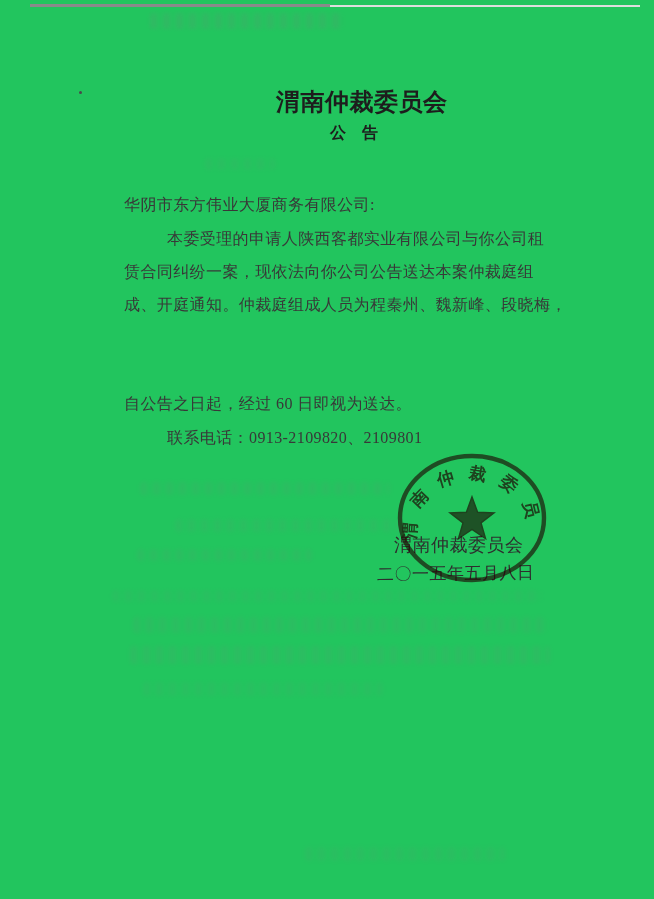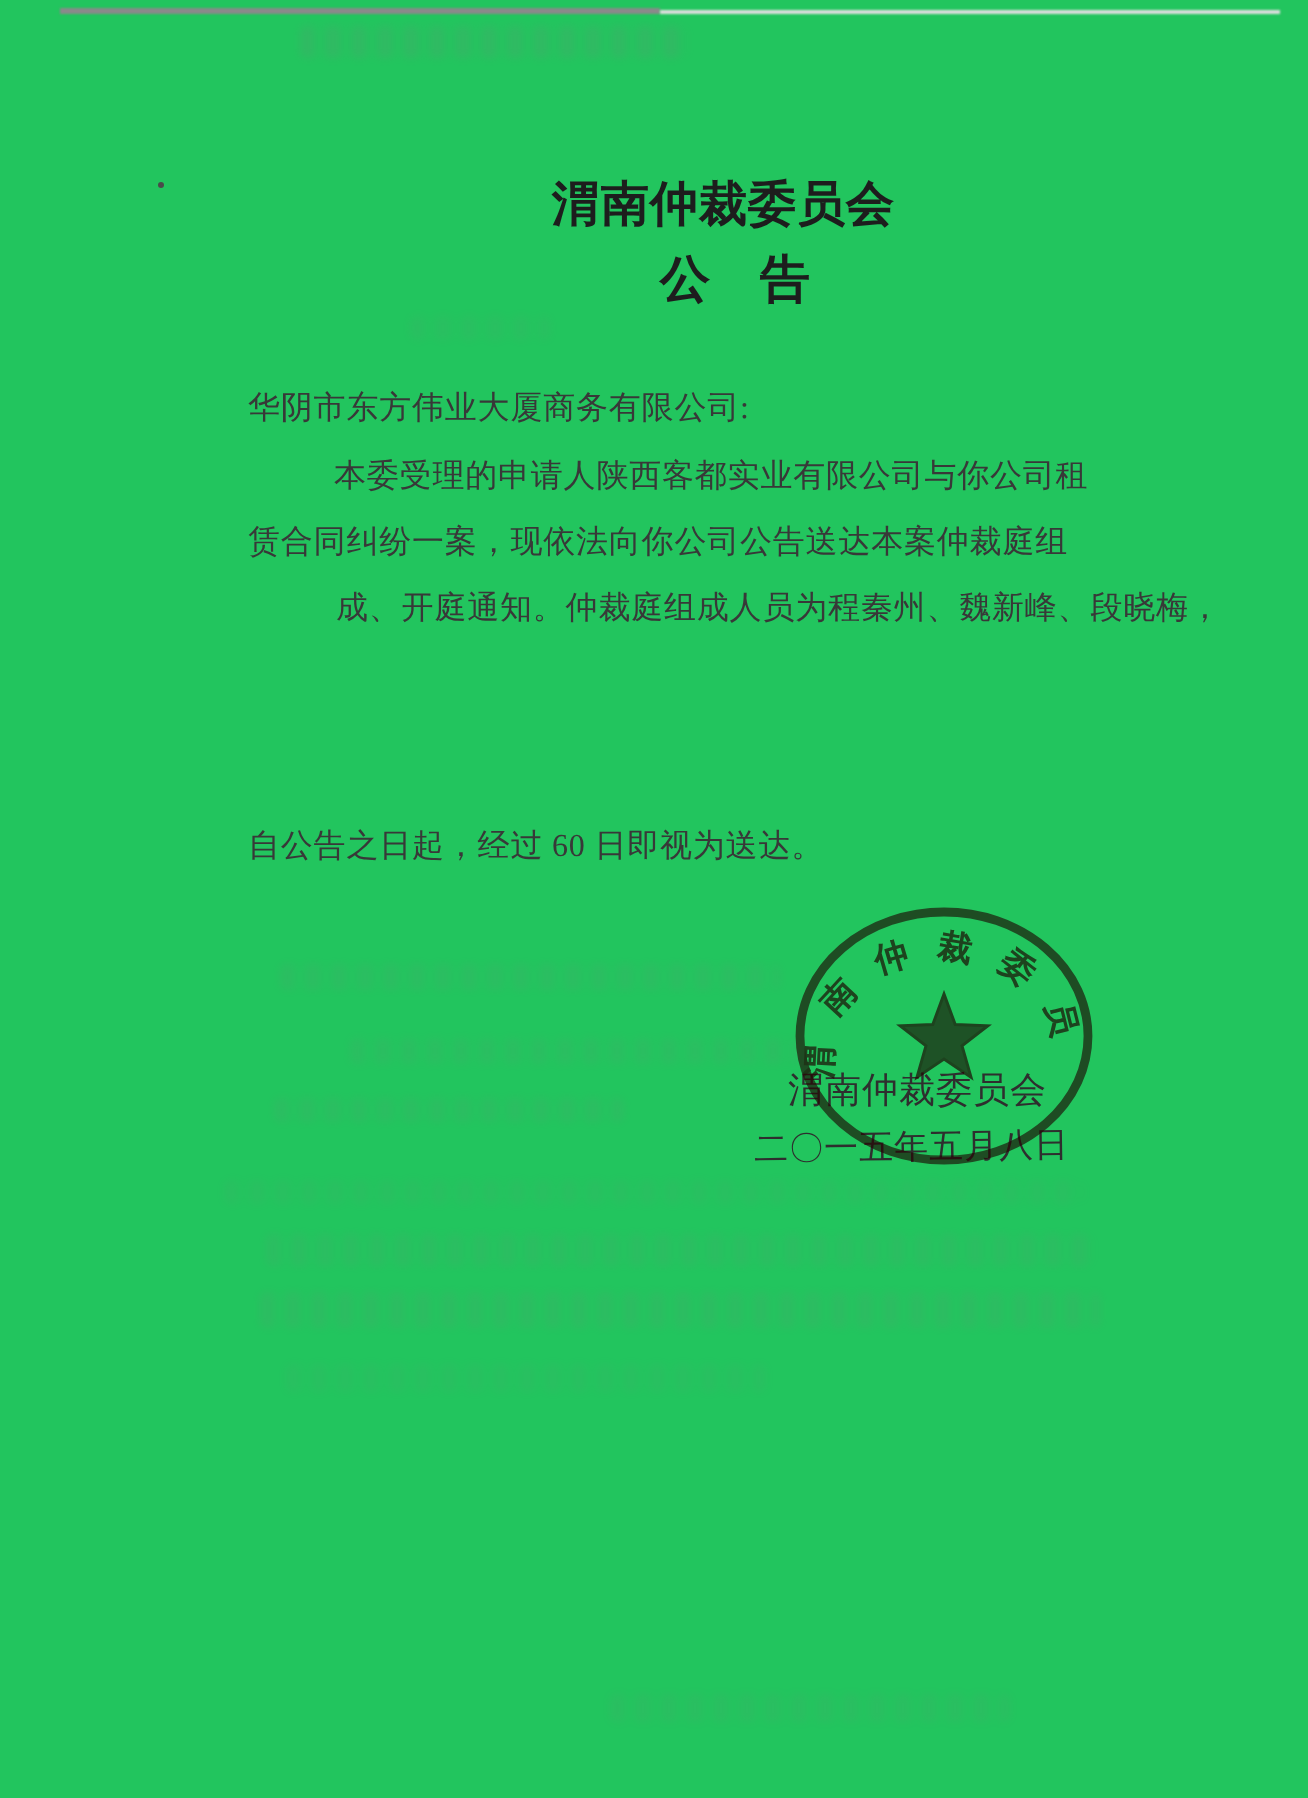--- a/index.html
+++ b/index.html
@@ -20,21 +20,21 @@
   }
   .speck{position:absolute;width:3px;height:3px;background:#4a4a4a;border-radius:50%;}
   
   .doc-title{
     position:absolute;left:276px;top:86px;
     font-size:24px;font-weight:700;color:#1d1d1d;
     letter-spacing:0.5px;white-space:nowrap;
   }
   .doc-subtitle{
     position:absolute;left:330px;top:123px;
-    font-size:25px;font-weight:700;color:#1d1d1d;
+    font-size:16px;font-weight:700;color:#1d1d1d;
     white-space:nowrap;
   }
   .line{
     position:absolute;left:124px;
     font-size:16px;color:#383838;
     letter-spacing:0.4px;white-space:nowrap;
     line-height:22px;
   }
   .indent{left:167px;}
   .sig{
@@ -57,22 +57,23 @@
   <div class="smudge" style="left:150px;top:13px;width:195px;height:16px;opacity:.42;"></div>
   <div class="speck" style="left:79px;top:91px;"></div>
   <div class="smudge" style="left:205px;top:158px;width:70px;height:12px;opacity:.22;"></div>
 
   <div class="doc-title">渭南仲裁委员会</div>
   <div class="doc-subtitle">公　告</div>
 
   <div class="line" style="top:194px;">华阴市东方伟业大厦商务有限公司:</div>
   <div class="line indent" style="top:228px;">本委受理的申请人陕西客都实业有限公司与你公司租</div>
   <div class="line" style="top:261px;">赁合同纠纷一案，现依法向你公司公告送达本案仲裁庭组</div>
-  <div class="line" style="top:294px;margin-left:44px;">成、开庭通知。仲裁庭组成人员为程秦州、魏新峰、段晓梅，</div>
-  <div class="line" style="top:393px;margin-top:20px;">自公告之日起，经过 60 日即视为送达。</div>
+  <div class="line" style="top:294px;">成、开庭通知。仲裁庭组成人员为程秦州、魏新峰、段晓梅，</div>
+  <div class="line" style="top:393px;">自公告之日起，经过 60 日即视为送达。</div>
+  <div class="line indent" style="top:427px;">联系电话：0913-2109820、2109801</div>
 
   <div class="smudge" style="left:140px;top:482px;width:250px;height:13px;opacity:.28;"></div>
   <div class="smudge" style="left:175px;top:519px;width:225px;height:13px;opacity:.26;"></div>
   <div class="smudge" style="left:137px;top:549px;width:175px;height:12px;opacity:.28;"></div>
 
   <div class="sig" style="left:394px;top:533px;">渭南仲裁委员会</div>
   <div class="sig" style="left:377px;top:562px;font-size:17px;transform:rotate(-0.8deg);">二〇一五年五月八日</div>
 
   <svg class="seal-svg" width="158" height="142" viewBox="0 0 158 142">
     <defs>

